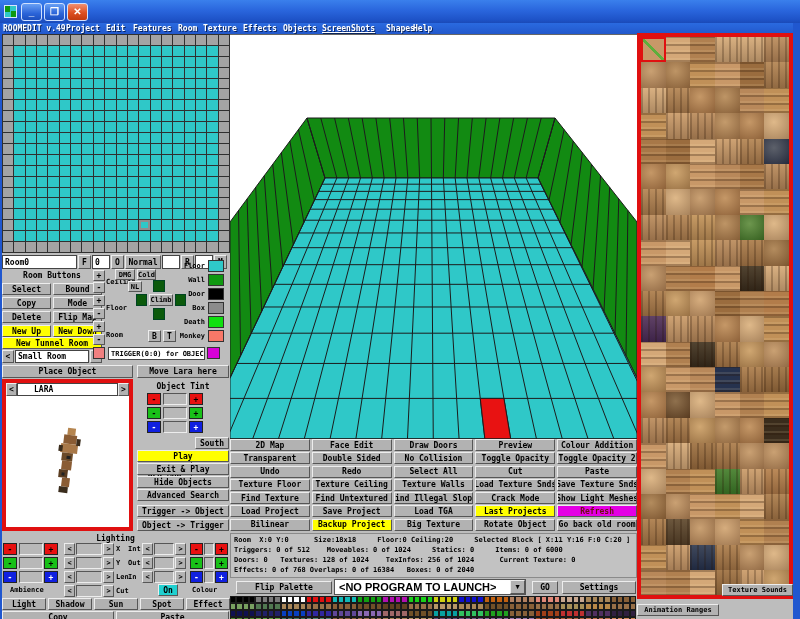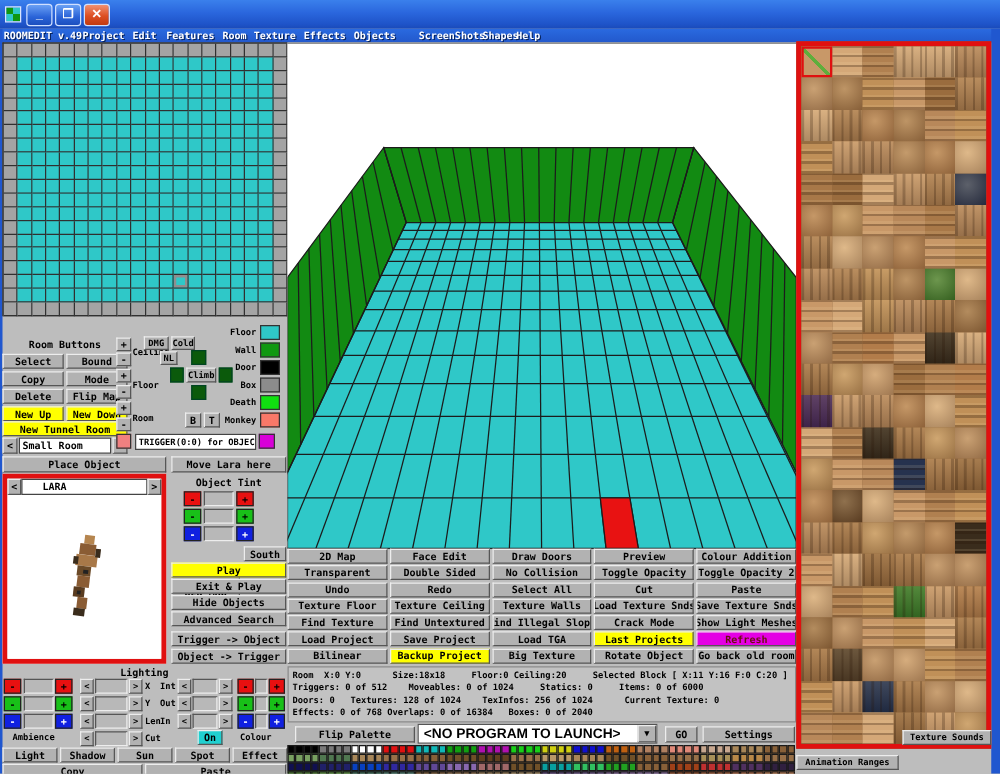--- a/index.html
+++ b/index.html
@@ -117,21 +117,21 @@
 
   <div class="menubar" id="menubar">
       <span style="left: 3px;">ROOMEDIT v.49</span>
       <span style="left: 66px;">Project</span>
       <span style="left: 106px;">Edit</span>
       <span style="left: 133px;">Features</span>
       <span style="left: 178px;">Room</span>
       <span style="left: 203px;">Texture</span>
       <span style="left: 243px;">Effects</span>
       <span style="left: 283px;">Objects</span>
-      <span style="left: 335px;">ScreenShots</span>
+      <span style="left: 322px; text-decoration: underline;">ScreenShots</span>
       <span style="left: 374px; padding-left: 12px;">Shapes</span>
       <span style="left: 413px;">Help</span>
     </div>
 
   <div class="blue-edge" style="left:0;width:2px;"></div>
   <div class="blue-edge" style="left:793px;width:7px;"></div>
 
   <div id="map2d" class="abs">
       <div class="cell" style="background: rgb(164, 164, 164);"></div>
       <div class="cell" style="background: rgb(164, 164, 164);"></div>
@@ -528,20 +528,31 @@
       <div class="cell" style="background: rgb(164, 164, 164);"></div>
       <div class="cell" style="background: rgb(164, 164, 164);"></div>
       <div class="cell" style="background: rgb(164, 164, 164);"></div>
       <div class="cell" style="background: rgb(164, 164, 164);"></div>
       <div class="cell" style="background: rgb(164, 164, 164);"></div>
       <div class="cell" style="background: rgb(164, 164, 164);"></div>
       <div class="cell" style="background: rgb(164, 164, 164);"></div>
       <div class="cell" style="background: rgb(164, 164, 164);"></div>
     </div>
 
+  <div class="abs" style="left:2px;top:255px;width:228px;height:14px;display:flex;gap:1px;">
+    <span class="field" style="width:75px;">Room0</span>
+    <span class="btn" style="width:13px;">F</span>
+    <span class="field" style="width:18px;">0</span>
+    <span class="btn" style="width:13px;">O</span>
+    <span class="btn" style="width:36px;">Normal</span>
+    <span class="field" style="width:18px;"></span>
+    <span class="btn" style="width:13px;">R</span>
+    <span class="field" style="width:18px;"></span>
+    <span class="btn" style="width:13px;">M</span>
+  </div>
 
   <div class="abs lbl" style="left:2px;top:271px;width:100px;text-align:center;">Room Buttons</div>
   <div id="pairbtns">
       <div class="abs btn" style="left: 2px; top: 283px; width: 49px; height: 12px;">Select</div>
       <div class="abs btn" style="left: 53px; top: 283px; width: 49px; height: 12px;">Bound</div>
       <div class="abs btn" style="left: 2px; top: 297px; width: 49px; height: 12px;">Copy</div>
       <div class="abs btn" style="left: 53px; top: 297px; width: 49px; height: 12px;">Mode</div>
       <div class="abs btn" style="left: 2px; top: 311px; width: 49px; height: 12px;">Delete</div>
       <div class="abs btn" style="left: 53px; top: 311px; width: 49px; height: 12px;">Flip Map</div>
       <div class="abs btn yellow" style="left: 2px; top: 325px; width: 49px; height: 12px;">New Up</div>

